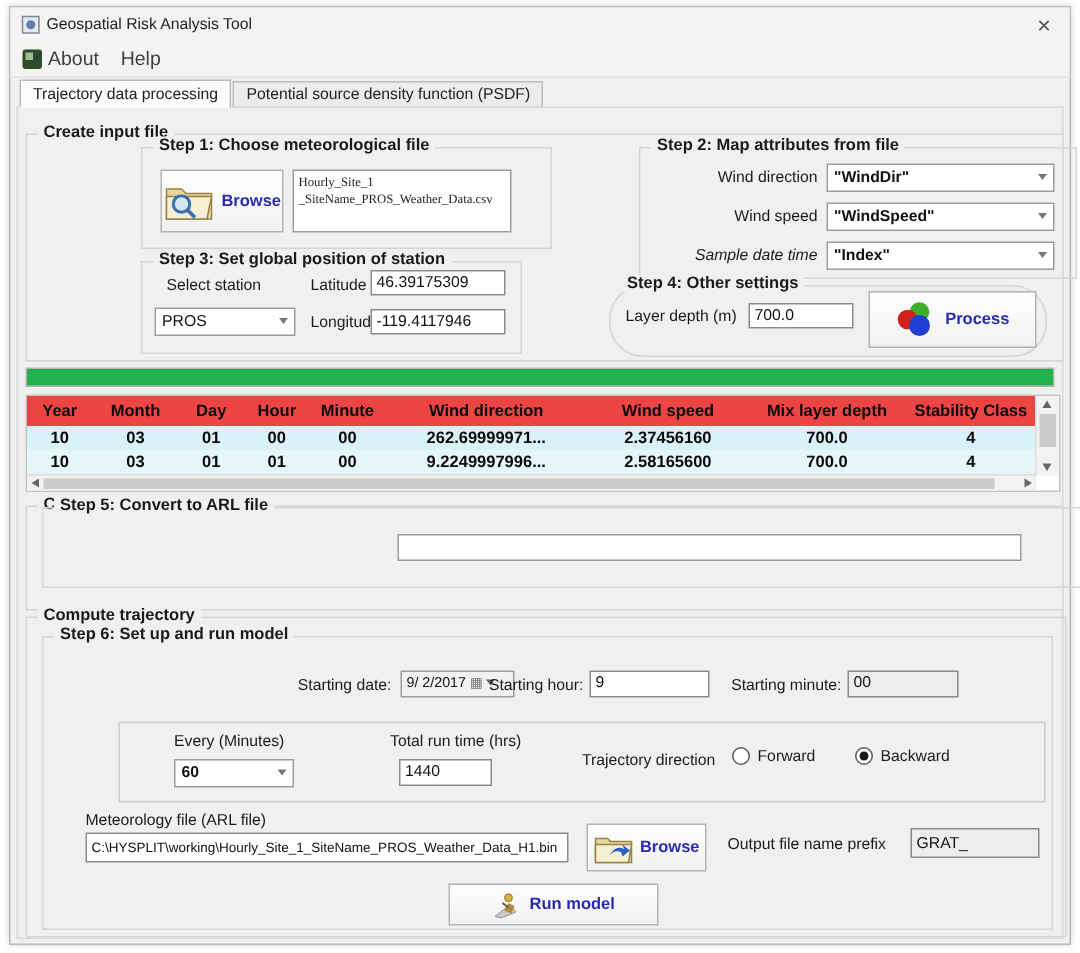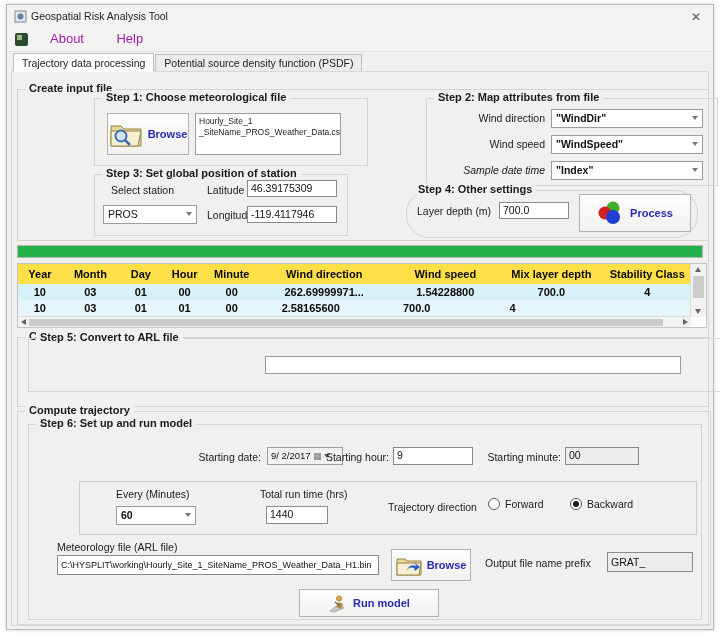--- a/index.html
+++ b/index.html
@@ -7,21 +7,21 @@
   .window{position:absolute;left:6px;top:4px;width:706px;height:624px;background:#f1f0ee;
     border:1px solid #b9b9b9;box-shadow:0 0 4px rgba(0,0,0,.18);}
   
   .titlebar{position:absolute;left:0;top:0;right:0;height:24px;background:#f4f3f1;}
   .titlebar .ttl{position:absolute;left:24px;top:5px;font-size:10.5px;color:#222;}
   .appicon{position:absolute;left:7px;top:5px;width:13px;height:13px;}
   .closebtn{position:absolute;right:0;top:0;width:34px;height:24px;text-align:center;line-height:24px;
     font-size:12px;color:#555;cursor:pointer;}
   
   .menubar{position:absolute;left:0;top:24px;right:0;height:22px;background:#f4f3f1;border-bottom:1px solid #e3e2e0;}
-  .menuitem{display:inline-block;font-size:13px;color:#a21caf;padding:2px 8px 0 2px;vertical-align:top;margin-left:18px;}
+  .menuitem{display:inline-block;font-size:13px;color:#404040;padding:2px 8px 0 2px;vertical-align:top;}
   .menuicon{display:inline-block;width:13px;height:13px;background:#2d4a2d;margin:4px 2px 0 8px;
     vertical-align:top;border-radius:2px;position:relative;}
   .menuicon::after{content:"";position:absolute;left:2px;top:2px;width:5px;height:5px;background:#9dbb8d;}
   
   .tabbar{position:absolute;left:6px;top:48px;right:6px;height:19px;}
   .tab{display:inline-block;font-size:10.5px;color:#222;padding:2px 8px 2px 8px;border:1px solid #bdbdbd;
     background:#ececea;margin-right:1px;vertical-align:bottom;}
   .tab.active{background:#fcfcfb;border-bottom:1px solid #fcfcfb;position:relative;z-index:2;padding-top:3px;}
   .tabpage{position:absolute;left:4px;top:66px;width:696px;height:553px;border:1px solid #d8d8d6;background:#f1f0ee;}
   
@@ -44,21 +44,21 @@
     background:conic-gradient(#d03030,#d88a20,#d8d020,#2a9a2a,#2050c8,#8a30b8,#d03030);}
   .ring::after{content:"";position:absolute;inset:5px;background:#fdfdfd;border-radius:50%;}
   
   .progress{position:absolute;border:1px solid #b5b5b3;background:#e6e6e4;box-sizing:border-box;}
   .progress .fill{height:100%;background:#24b14c;}
   .progress.empty{background:#fff;border-color:#9a9a98;}
   
   .tbl{position:absolute;background:#fff;border:1px solid #c3c3c1;box-sizing:border-box;}
   .tblinner{position:absolute;left:0;top:0;right:15px;bottom:10px;overflow:hidden;}
   .trow{display:flex;font-weight:bold;}
-  .trow.hdr{height:20px;line-height:20px;background:#fde047;justify-content:flex-end;}
+  .trow.hdr{height:20px;line-height:20px;background:#ef4444;}
   .trow.data{height:16px;line-height:16px;background:#d9f1f8;}
   .trow.data.alt{background:#e4f6fb;}
   .tcell{font-size:11px;color:#0a0a0a;text-align:center;box-sizing:border-box;overflow:hidden;white-space:nowrap;}
   .c0{width:6.5%}.c1{width:8.5%}.c2{width:6.5%}.c3{width:6.5%}.c4{width:7.5%}
   .c5{width:20%}.c6{width:16%}.c7{width:15.5%}.c8{width:13%}
   .vscroll{position:absolute;right:0;top:0;width:15px;bottom:10px;background:#f2f2f0;border-left:1px solid #dcdcda;}
   .hscroll{position:absolute;left:0;bottom:0;right:15px;height:10px;background:#f2f2f0;border-top:1px solid #dcdcda;}
   .vthumb{position:absolute;left:2px;top:12px;width:11px;height:22px;background:#cbcbc9;}
   .hthumb{position:absolute;left:11px;top:1.5px;right:28px;height:7px;background:#cbcbc9;}
   .sarw{position:absolute;width:0;height:0;}
@@ -112,21 +112,21 @@
       <span class="lbl">Step 1: Choose meteorological file</span>
       <div class="btn" style="left:12px;top:14px;width:82px;height:42px;">
         <svg width="34" height="27" viewBox="0 0 34 27">
           <path d="M2,5 h10 l3,3 h17 v17 h-30 z" fill="#e7d79c" stroke="#9a8244" stroke-width="1"></path>
           <path d="M2,10 h30 l-3,15 h-27 z" fill="#f6efd3" stroke="#9a8244" stroke-width="1"></path>
           <circle cx="12" cy="15" r="5.5" fill="#d4e6f6" stroke="#3a6fb2" stroke-width="2"></circle>
           <line x1="16" y1="19" x2="21" y2="24" stroke="#3a6fb2" stroke-width="2.5"></line>
         </svg>
         <span class="cap">Browse</span>
       </div>
-      <div class="filebox" style="left:100px;top:14px;width:146px;height:42px;">
+      <div class="filebox" style="left:100px;top:14px;width:146px;height:42px;font-family:Liberation Serif, serif;">
         <div>Hourly_Site_1</div>
         <div>_SiteName_PROS_Weather_Data.csv</div>
       </div>
     </div>
 
     <div class="grp" style="left:76px;top:84px;width:252px;height:60px;">
       <span class="lbl">Step 3: Set global position of station</span>
       <span class="lab" style="left:16px;top:9px;">Select station</span>
       <div class="combo" style="left:8px;top:30px;width:94px;height:19px;">
         <span>PROS</span>
@@ -189,30 +189,31 @@
         <div class="tcell c7">Mix layer depth</div>
         <div class="tcell c8">Stability Class</div>
       </div>
       <div class="trow data">
         <div class="tcell c0">10</div>
         <div class="tcell c1">03</div>
         <div class="tcell c2">01</div>
         <div class="tcell c3">00</div>
         <div class="tcell c4">00</div>
         <div class="tcell c5">262.69999971...</div>
-        <div class="tcell c6">1.54228800</div>
+        <div class="tcell c6">2.37456160</div>
         <div class="tcell c7">700.0</div>
         <div class="tcell c8">4</div>
       </div>
       <div class="trow data alt">
         <div class="tcell c0">10</div>
         <div class="tcell c1">03</div>
         <div class="tcell c2">01</div>
         <div class="tcell c3">01</div>
         <div class="tcell c4">00</div>
+        <div class="tcell c5">9.2249997996...</div>
         <div class="tcell c6">2.58165600</div>
         <div class="tcell c7">700.0</div>
         <div class="tcell c8">4</div>
       </div>
     </div>
     <div class="vscroll">
       <span class="sarw up"></span>
       <div class="vthumb"></div>
       <span class="sarw dn"></span>
     </div>

